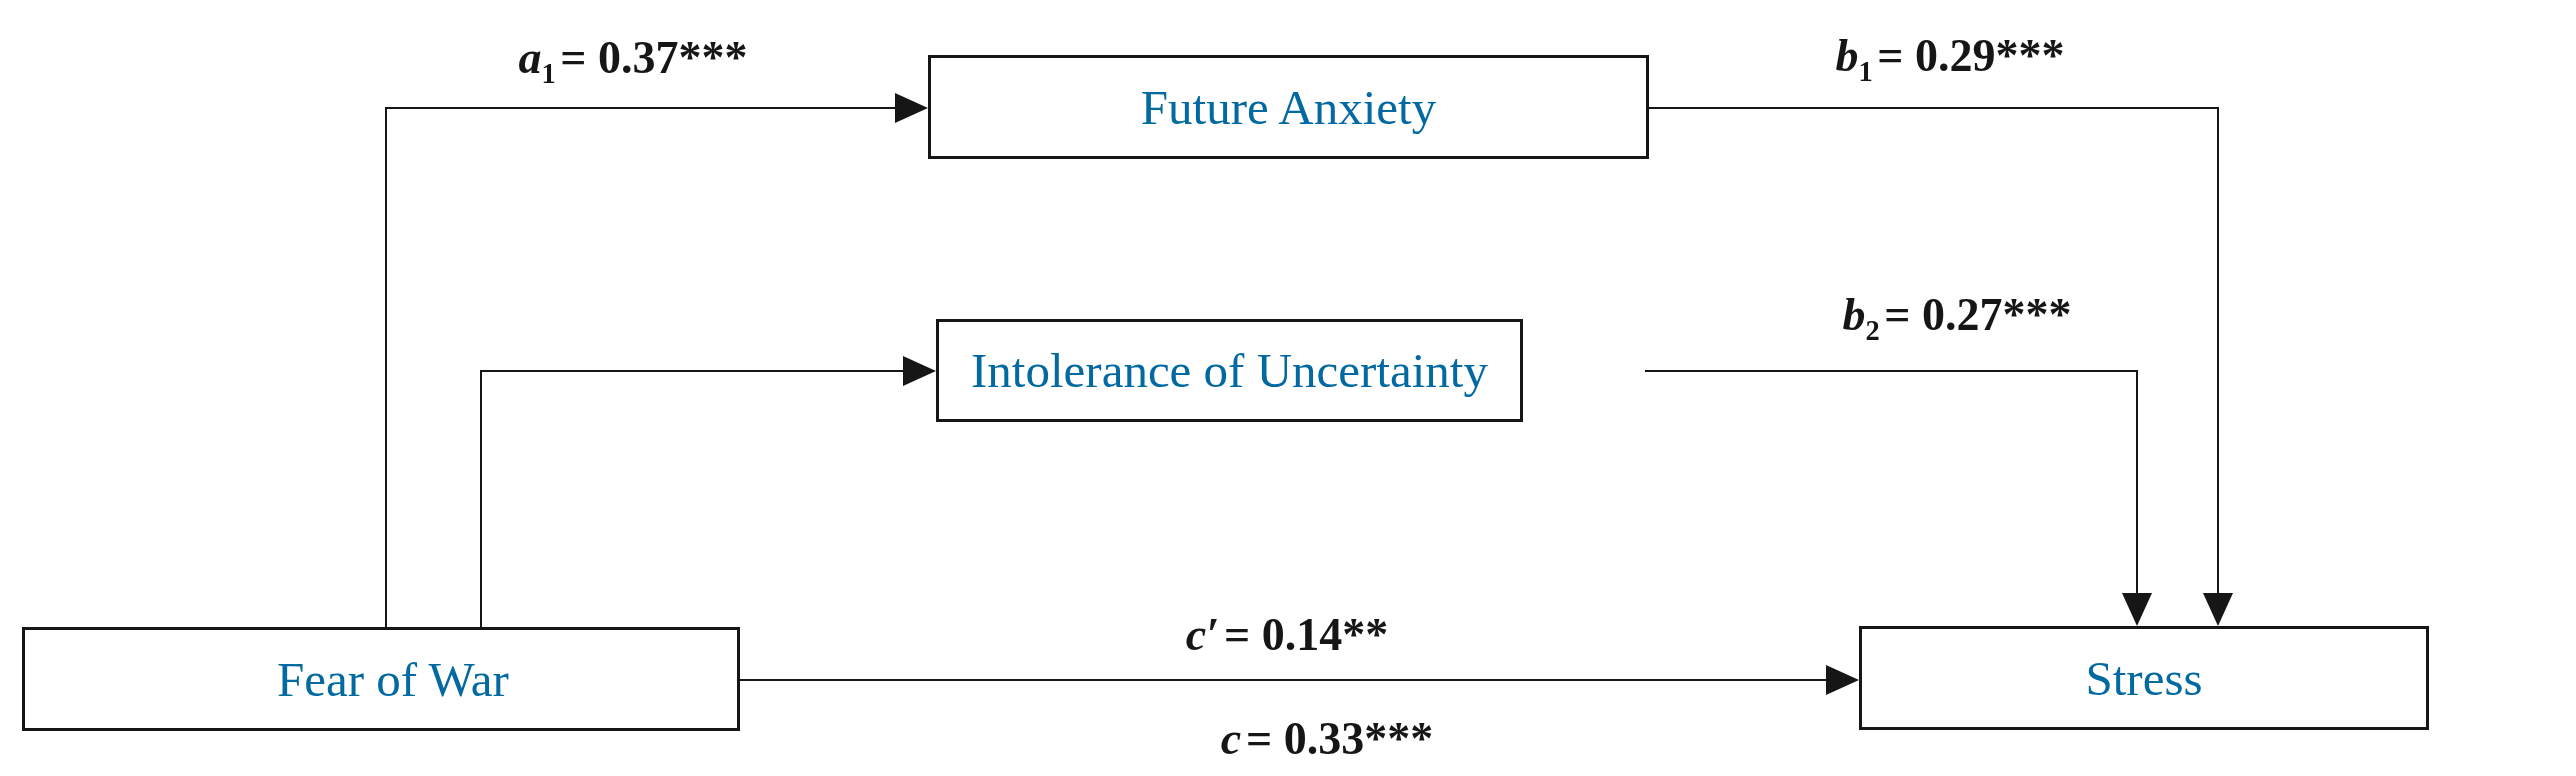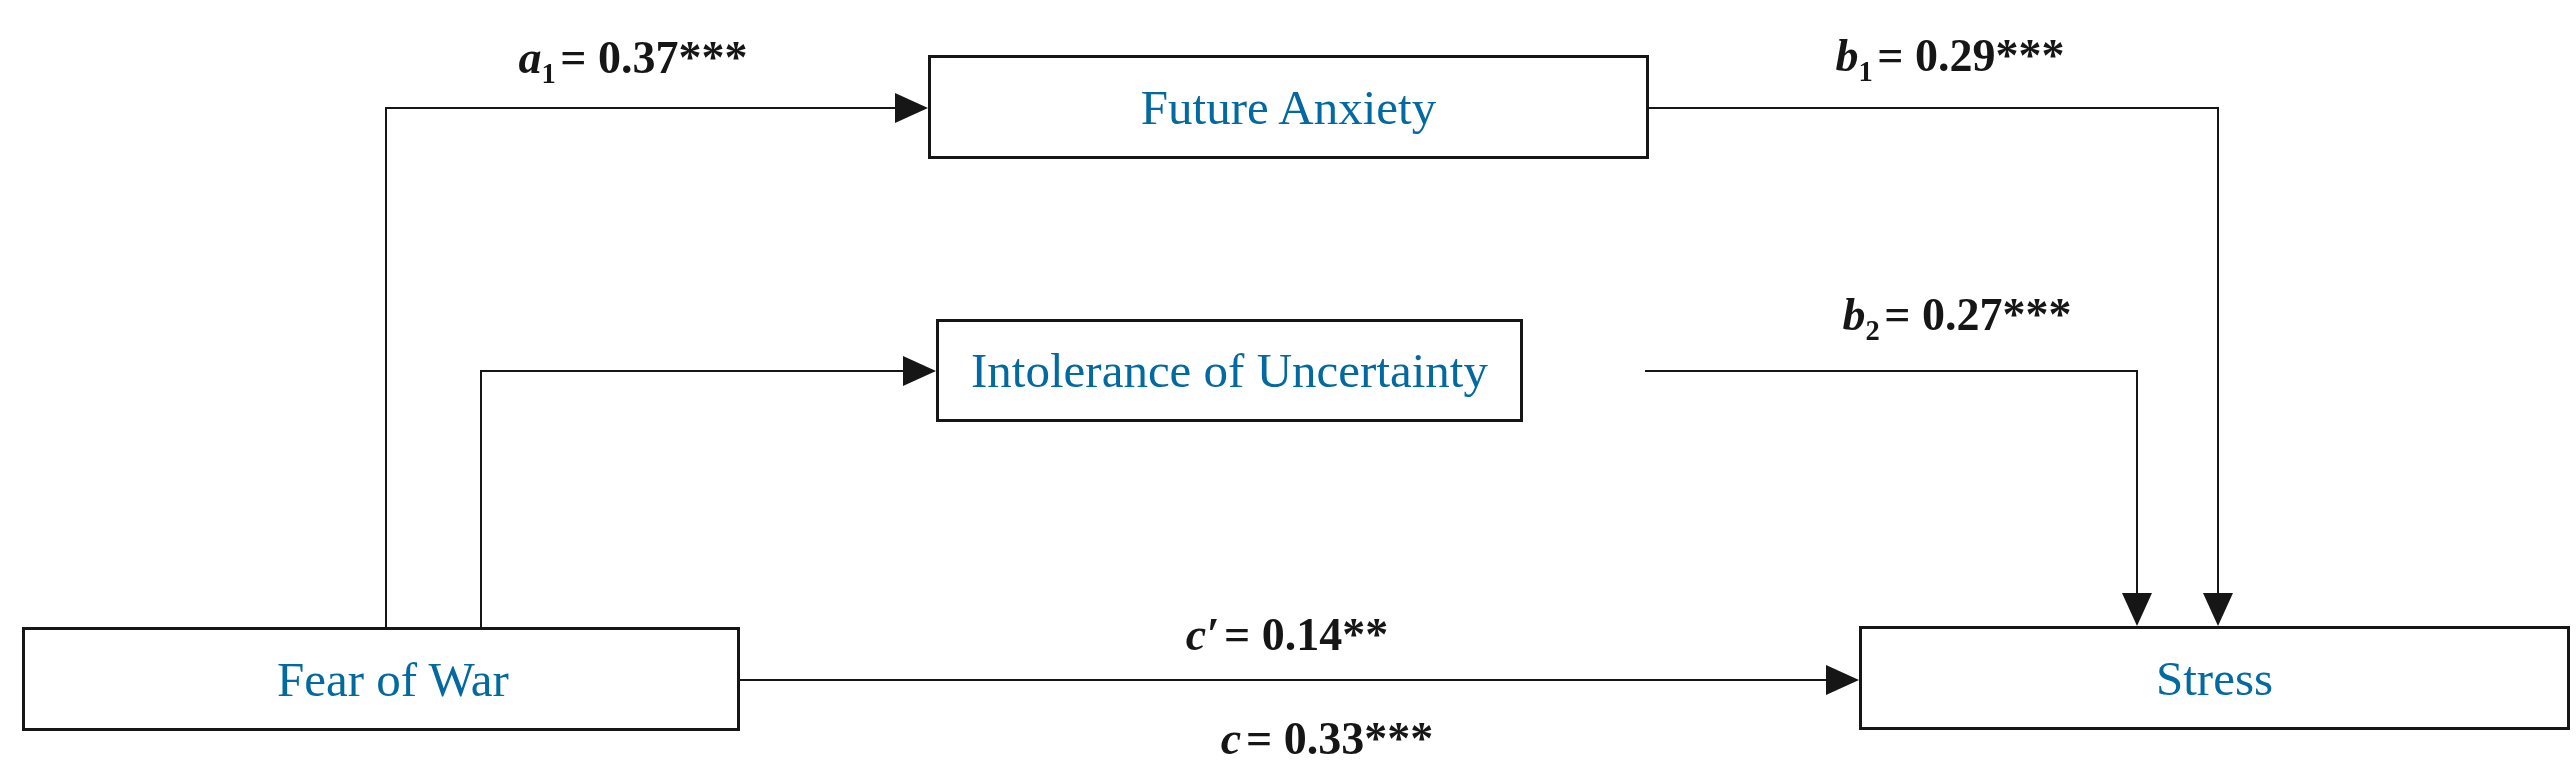--- a/index.html
+++ b/index.html
@@ -83,21 +83,21 @@
   </div>
 
   <div class="node" style="left:928px; top:55px; width:721px; height:104px;">
     <span>Future Anxiety</span>
   </div>
 
   <div class="node" style="left:936px; top:319px; width:587px; height:103px;">
     <span>Intolerance of Uncertainty</span>
   </div>
 
-  <div class="node" style="left:1859px; top:626px; width:711px; height:104px;">
+  <div class="node" style="left:1859px; top:626px; width:570px; height:104px;">
     <span>Stress</span>
   </div>
 
   <div class="plabel" style="left:633px; top:57px;">
     <span class="var">a</span><sub>1</sub><span class="val">= 0.37***</span>
   </div>
 
 
   <div class="plabel" style="left:1950px; top:55px;">
     <span class="var">b</span><sub>1</sub><span class="val">= 0.29***</span>

